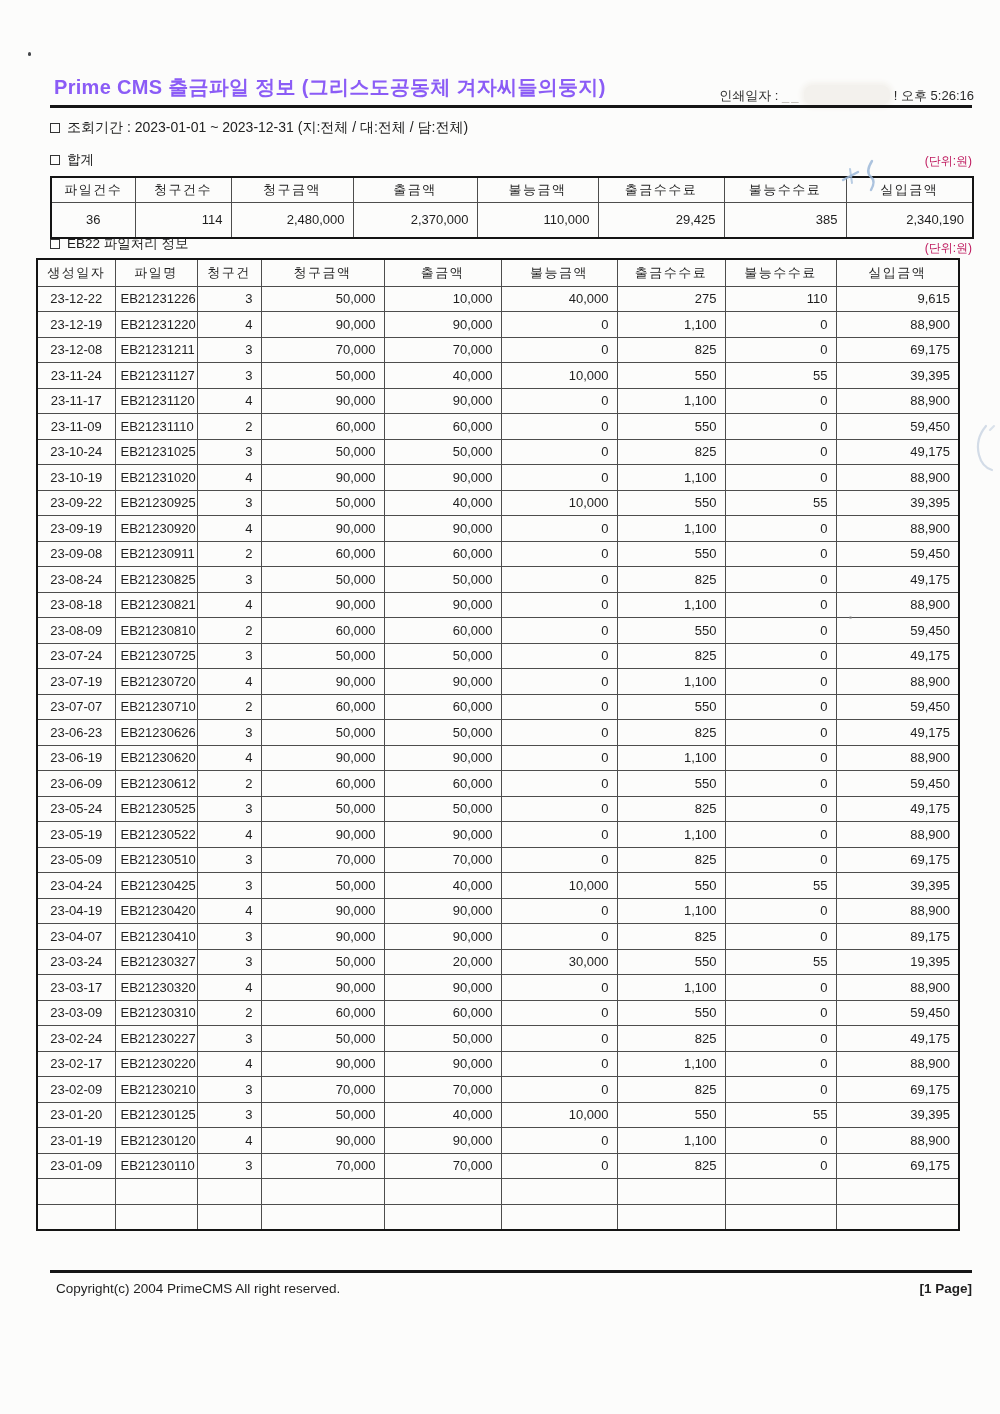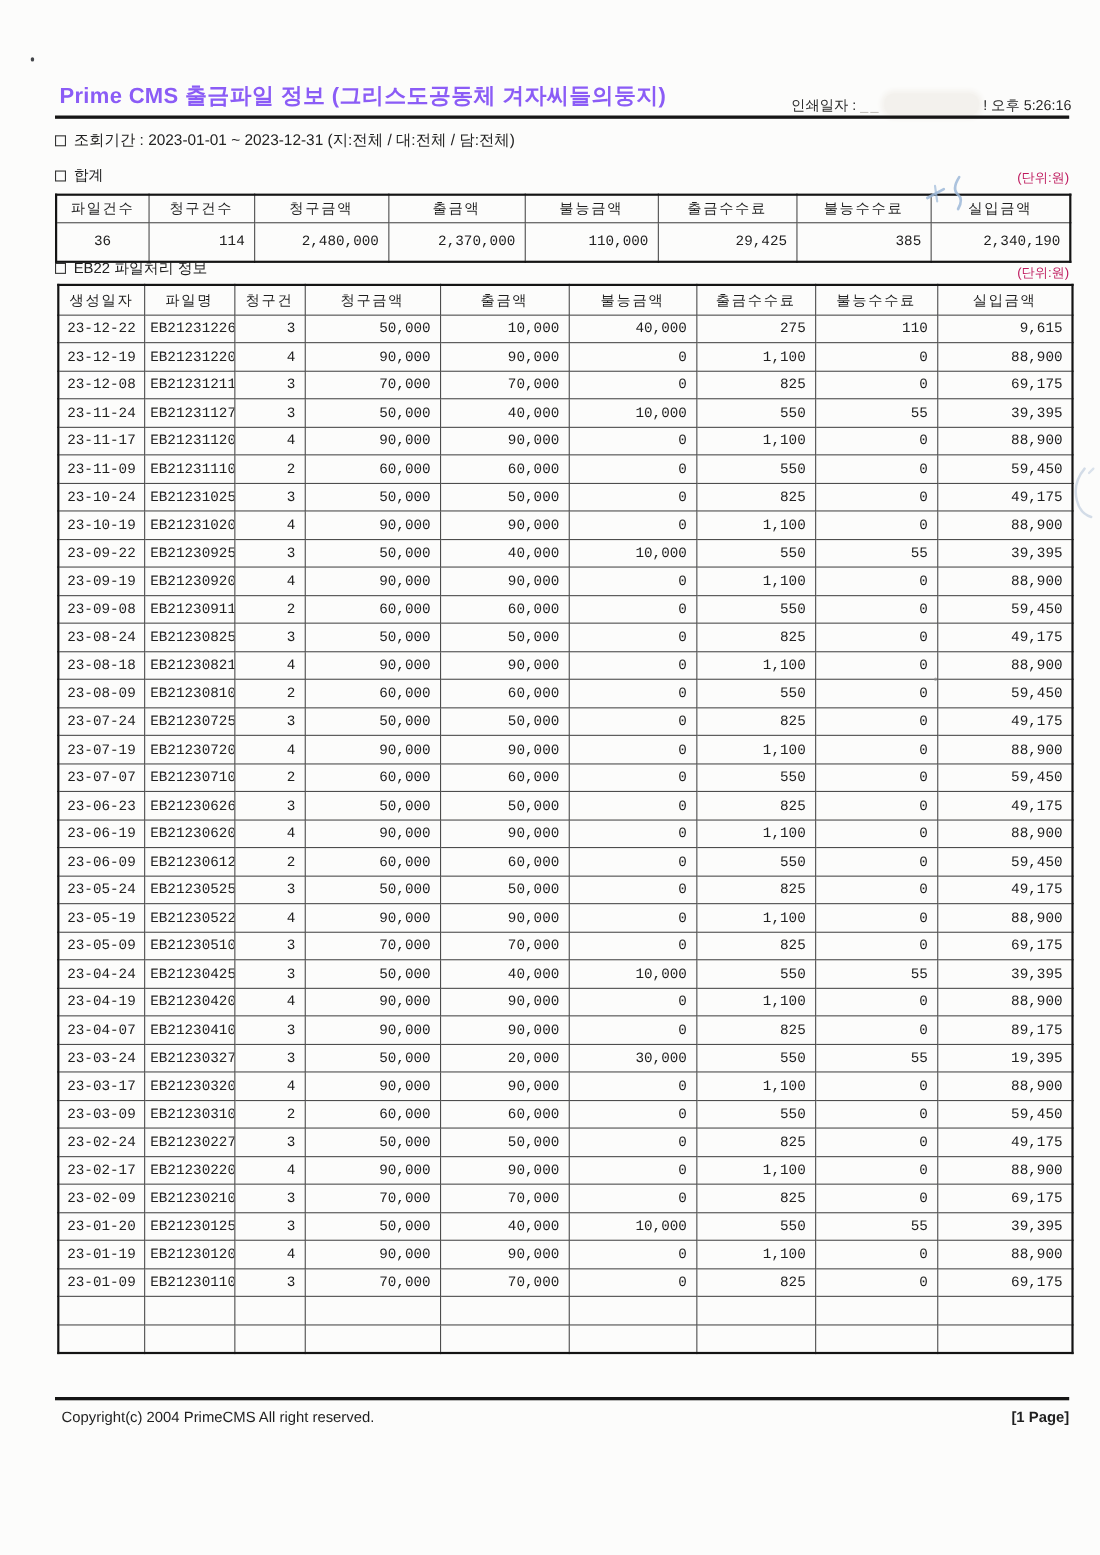--- a/index.html
+++ b/index.html
@@ -16,34 +16,34 @@
           background:#f3f1ed; border-radius:9px; box-shadow:0 0 5px 3px #f4f2ee; }
   .rule { left:50px; width:922px; height:3px; background:#161616; }
   .rule-top { top:105px; }
   .period { left:50px; top:119px; font-size:14px; color:#222; }
 
   .sq { display:inline-block; width:10px; height:10px; border:1.6px solid #333;
         margin-right:7px; vertical-align:-1px; background:transparent; }
   .sec-label { font-size:13.5px; color:#1d1d1d; }
   .unit { font-size:12px; color:#be185d; }
 
-  table { border-collapse:collapse; table-layout:fixed; background:#fcfcfb;font-family:Liberation Mono, monospace; }
+  table { border-collapse:collapse; table-layout:fixed; background:#fcfcfb; }
   table.doc { border:2px solid #141414; }
   .doc th, .doc td { border:1px solid #4d4d4d; font-weight:normal; overflow:hidden;
                      white-space:nowrap; font-size:13px; color:#1e1e1e; }
   .doc th { letter-spacing:1.5px; text-align:center; }
   .al-c { text-align:center; }
   .al-l { text-align:left; padding-left:5px; }
   .al-r { text-align:right; padding-right:8px; }
 
   .summary-table { left:50px; top:176px; width:922px; }
   .summary-table th { height:25px; }
   .summary-table td { height:36px; }
 
-  .file-table { left:52px; top:258px; width:922px; }
+  .file-table { left:36px; top:258px; width:922px; }
   .file-table th { height:27px; }
   .file-table td { height:25.5px; }
 
   .lbl-summary { left:50px; top:151px; }
   .unit-summary { right:28px; top:153px; }
   .lbl-file { left:50px; top:235px; }
   .unit-file { right:28px; top:240px; }
 
   
   .rule-footer { top:1270px; }

